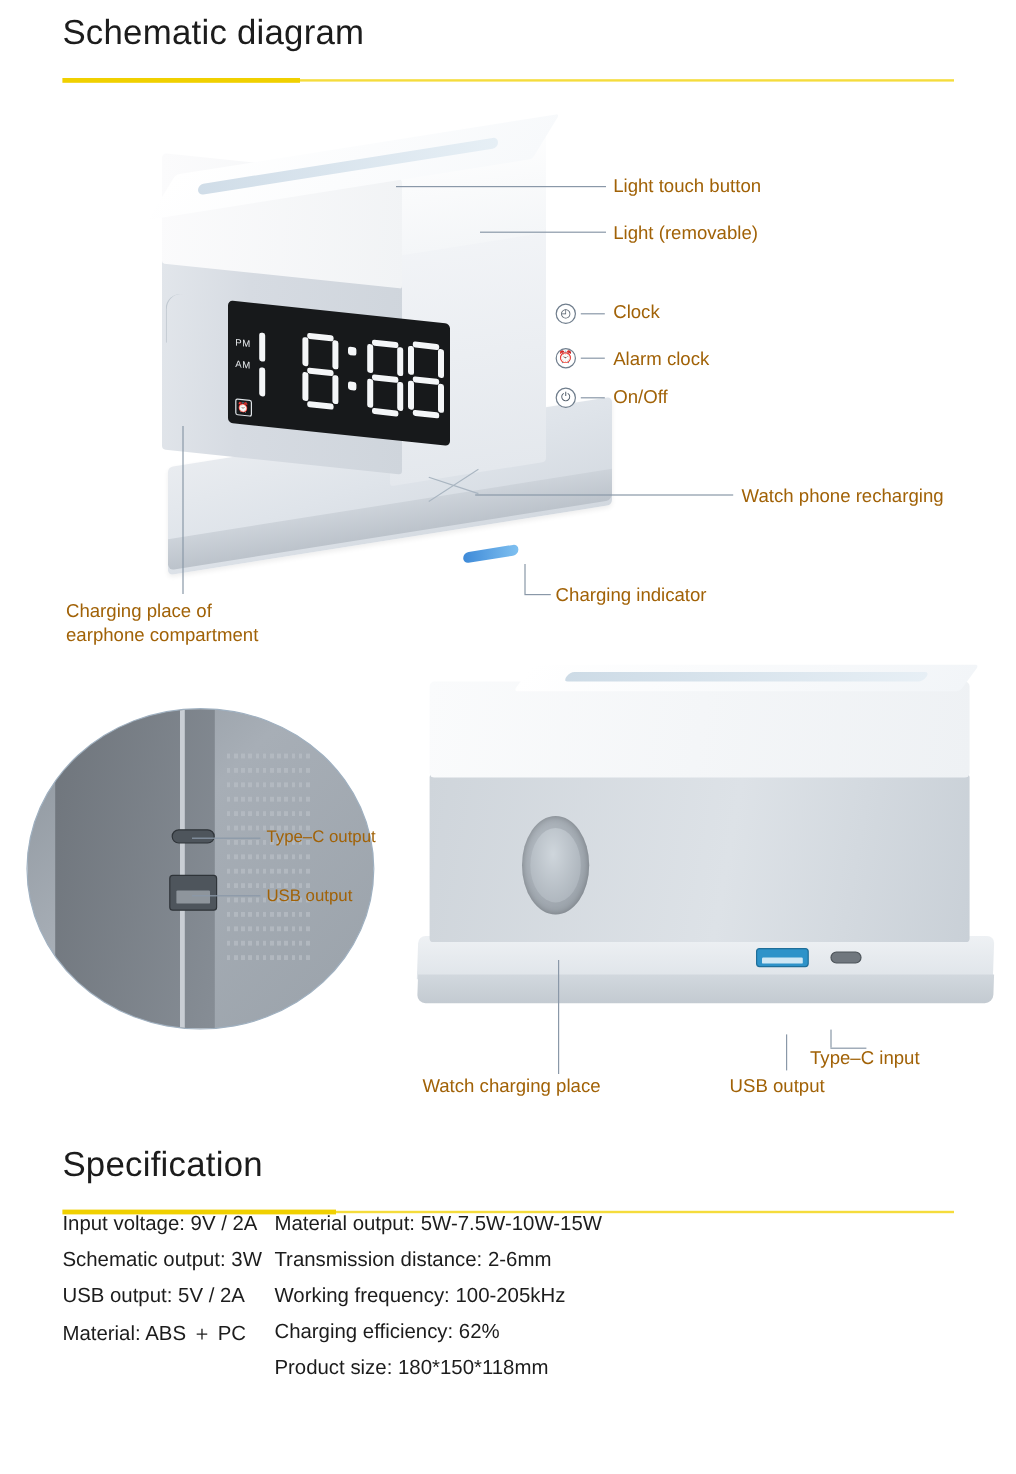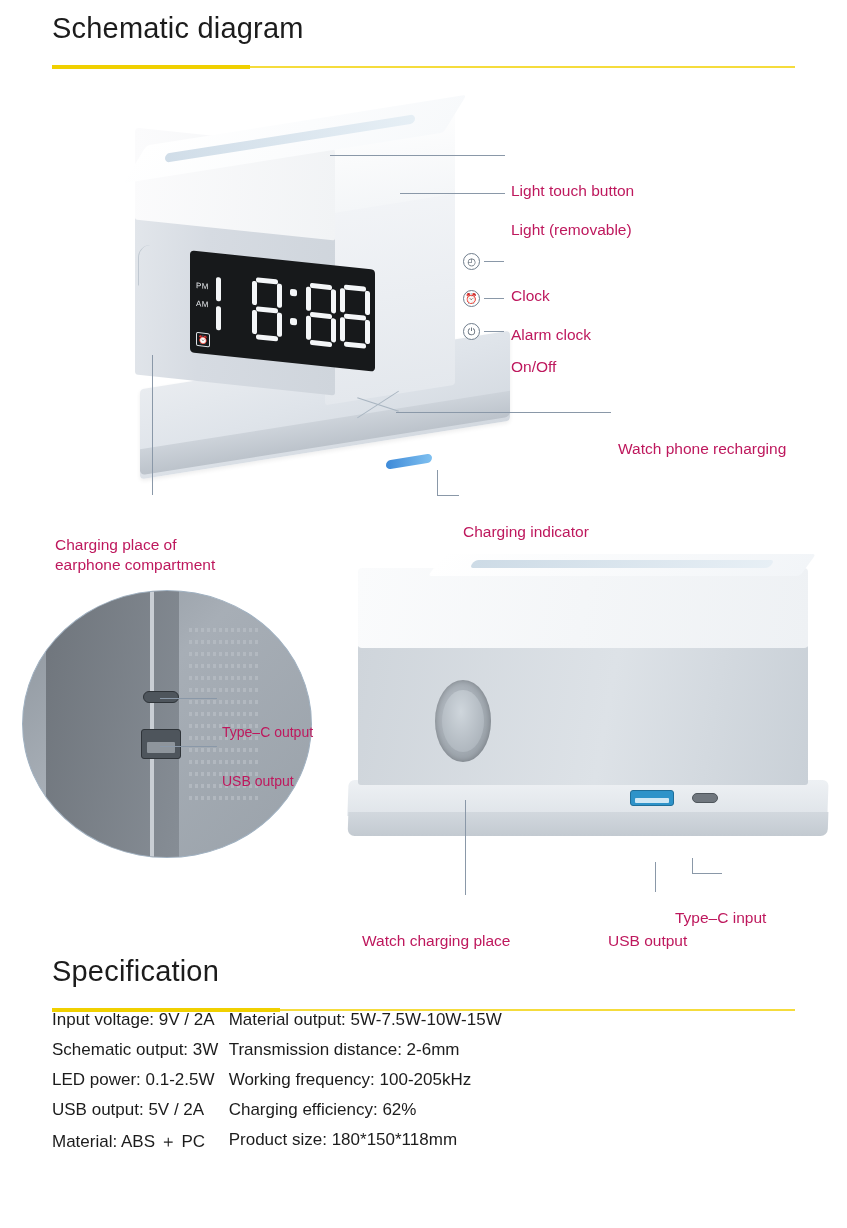--- a/index.html
+++ b/index.html
@@ -27,24 +27,23 @@
     position: absolute;
     height: 4px;
     background: #f0d000;
   }
   .rule.thin { height: 2px; background: #f5dc3c; }
 
   
   .label {
     position: absolute;
     font-size: 15.5px;
-    color: #be185d;
+    color: #a16207;
     white-space: nowrap;
     line-height: 1.3;
-    margin-top: 35px;
   }
   .label.small { font-size: 14px; }
   .label.two-line { white-space: normal; width: 200px; text-align: center; }
 
   
   .ln { position: absolute; background: #8a98a8; }
   .ln.h { height: 1px; }
   .ln.v { width: 1px; }
 
   
@@ -412,34 +411,33 @@
   <div class="watch-dish"></div>
   <div class="b-port-usb"></div>
   <div class="b-port-typec"></div>
 </div>
 
 <div class="ln v" style="left:465px; top:800px; height:95px;"></div>
 <div class="ln v" style="left:655px; top:862px; height:30px;"></div>
 <div class="ln v" style="left:692px; top:858px; height:15px;"></div>
 <div class="ln h" style="left:692px; top:873px; width:30px;"></div>
 
-<div class="label" style="left:362px; top:896px;">Watch charging place</div>
+<div class="label" style="left:352px; top:896px;">Watch charging place</div>
 <div class="label" style="left:608px; top:896px;">USB output</div>
 <div class="label" style="left:675px; top:873px;">Type–C input</div>
 
 <div id="spec">
   <div class="section-title" style="left:52px; top:5px;">Specification</div>
   <div class="rule" style="left:52px; top:58px; width:228px;"></div>
   <div class="rule thin" style="left:280px; top:59px; width:515px;"></div>
 
   <div class="spec-cols">
     <div class="spec-col left">
       <div class="spec-item">Input voltage: 9V / 2A</div>
       <div class="spec-item">Schematic output: 3W</div>
-      <div class="spec-item">LED power: 0.1-2.5W</div>
       <div class="spec-item">USB output: 5V / 2A</div>
       <div class="spec-item">Material: ABS ＋ PC</div>
     </div>
     <div class="spec-col right">
       <div class="spec-item">Material output: 5W-7.5W-10W-15W</div>
       <div class="spec-item">Transmission distance: 2-6mm</div>
       <div class="spec-item">Working frequency: 100-205kHz</div>
       <div class="spec-item">Charging efficiency: 62%</div>
       <div class="spec-item">Product size: 180*150*118mm</div>
     </div>

